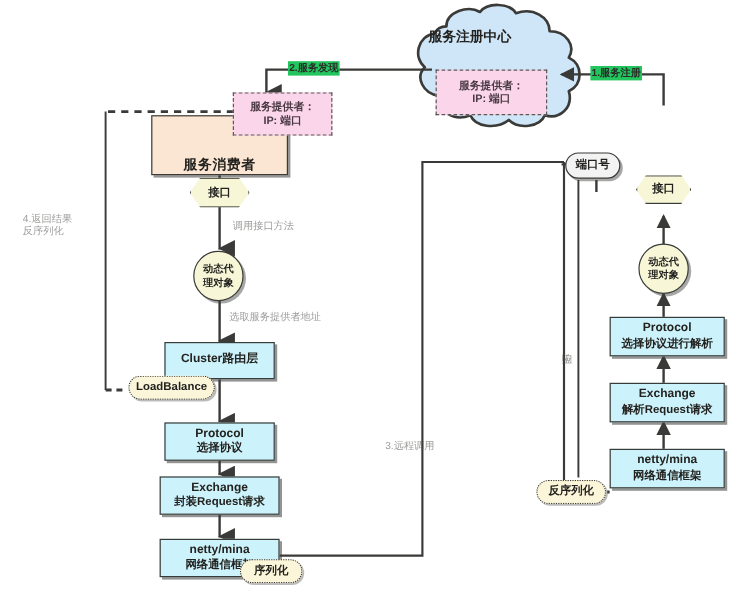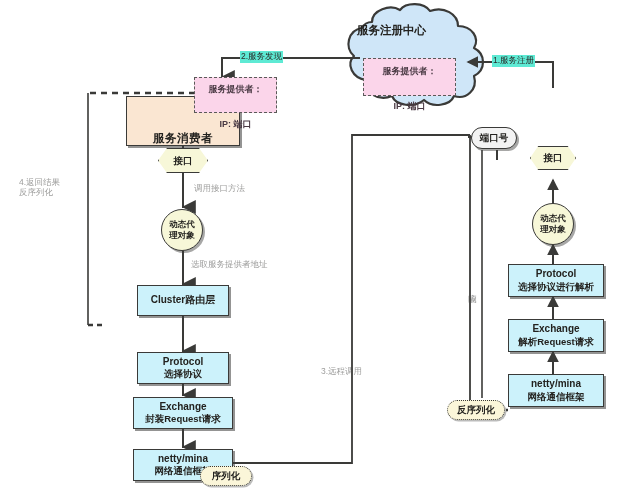--- a/index.html
+++ b/index.html
@@ -102,37 +102,37 @@
   }
 
   .dashed-pink {
     background: #fbd5ea;
     border: 1.6px dashed #5a5a58;
     font-size: 9px;
     font-weight: bold;
     color: #4a3a44;
     z-index: 9;
   }
-  .dashed-pink .l1, .dashed-pink .l2 { display:block;margin-top:24px; }
+  .dashed-pink .l1, .dashed-pink .l2 { display:block; }
 
   .cloud-label {
     position: absolute;
     font-size: 11.5px;
     font-weight: bold;
     color: #23221f;
     z-index: 6;
     white-space: nowrap;
   }
 
   .edge-label {
     position: absolute;
     font-size: 8.5px;
-    font-weight: normal;
+    font-weight: bold;
     color: #2a2a28;
-    background: #5eead4;
+    background: #22c55e;
     padding: 0 1px;
     white-space: nowrap;
     z-index: 8;
   }
   .edge-label.faint {
     color: #4a4a48;
     background: transparent;
     font-weight: normal;
     opacity: 0.55;
   }
@@ -267,20 +267,23 @@
 
   <div class="node circle" style="left:161px; top:209px; width:42px; height:42px;">
     <span class="l1">动态代</span>
     <span class="l2">理对象</span>
   </div>
 
   <div class="node rect stage" style="left:137px; top:285px; width:92px; height:31px;">
     <span class="l1">Cluster路由层</span>
   </div>
 
+  <div class="node note" style="left:107px; top:313px; width:72px; height:20px;">
+    <span>LoadBalance</span>
+  </div>
 
   <div class="node rect stage" style="left:137px; top:352px; width:92px; height:32px;">
     <span class="l1">Protocol</span>
     <span class="l2">选择协议</span>
   </div>
 
   <div class="node rect stage" style="left:133px; top:397px; width:100px; height:32px;">
     <span class="l1">Exchange</span>
     <span class="l2">封装Request请求</span>
   </div>

